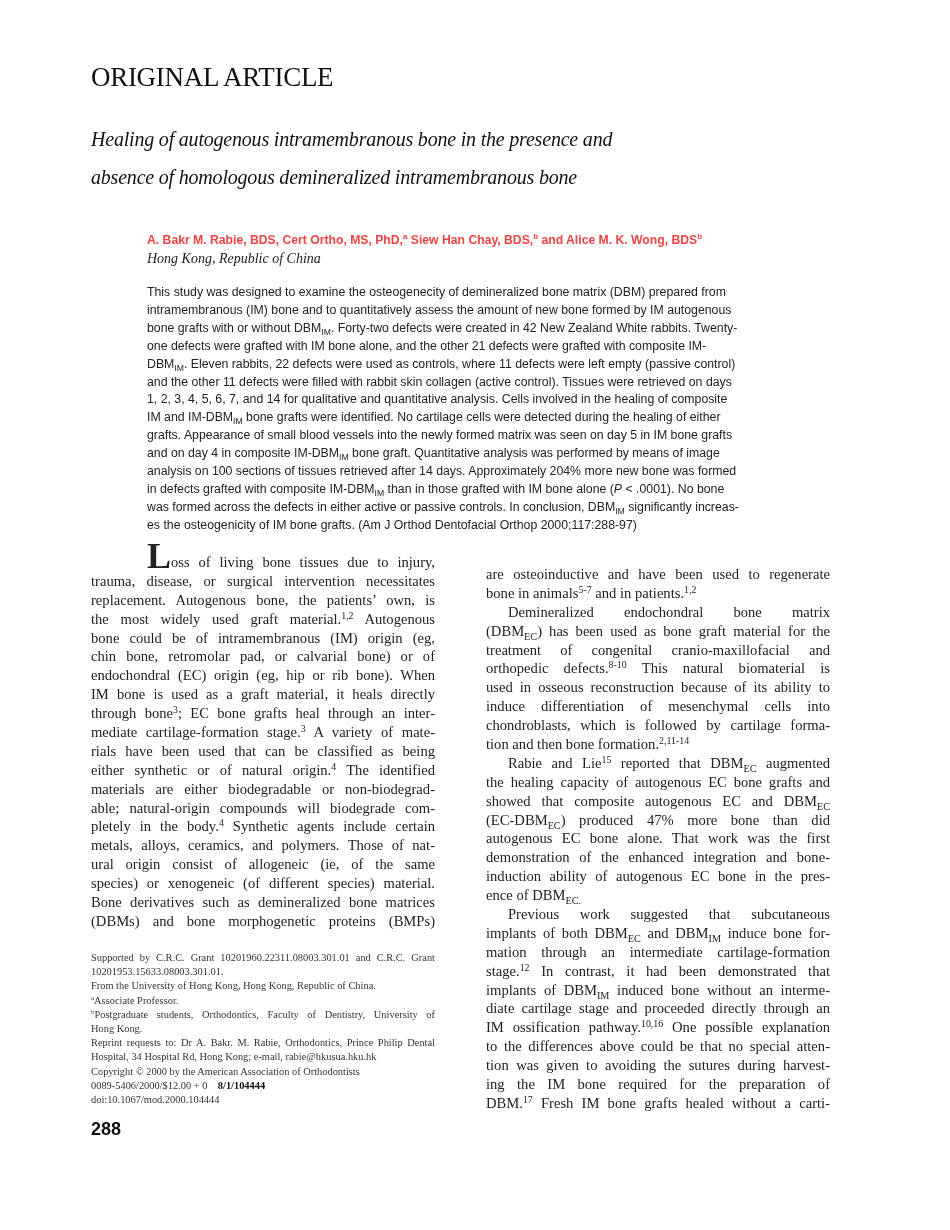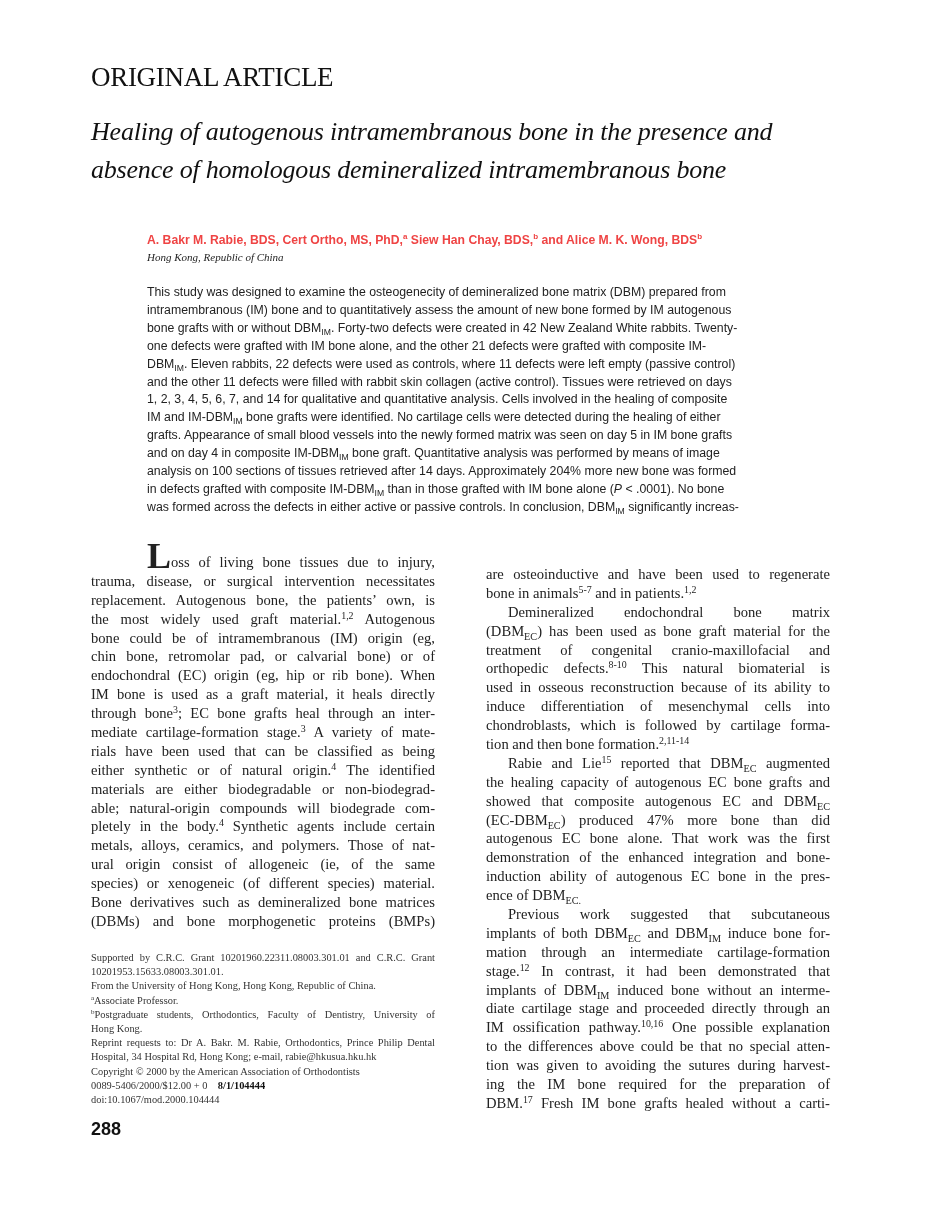--- a/index.html
+++ b/index.html
@@ -5,33 +5,33 @@
   html, body { margin: 0; padding: 0; background: #ffffff; }
   body { width: 950px; height: 1230px; position: relative; overflow: hidden; color: #111; }
   .page { position: absolute; left: 0; top: 0; width: 950px; height: 1230px; }
 
   .section-label {
     position: absolute; left: 91px; top: 62px;
     font-family: "Liberation Serif", serif; font-size: 27px; letter-spacing: -0.3px;
     color: #111; margin: 0; font-weight: normal;
   }
   .title {
-    position: absolute; left: 91px; top: 113px; width: 760px;
-    font-family: "Liberation Serif", serif; font-style: italic; font-size: 26px;
+    position: absolute; left: 91px; top: 120px; width: 760px;
+    font-family: "Liberation Serif", serif; font-style: italic; font-size: 20px;
     line-height: 38px; color: #111; margin: 0; font-weight: normal; letter-spacing: -0.2px;
   }
   .authors {
     position: absolute; left: 147px; top: 232px; width: 700px;
     font-family: "Liberation Sans", sans-serif; font-weight: bold; font-size: 12.2px;
     color: #ef4444; margin: 0; white-space: nowrap;
   }
   .authors sup { font-size: 8px; }
   .affiliation {
     position: absolute; left: 147px; top: 251px;
-    font-family: "Liberation Serif", serif; font-style: italic; font-size: 11px; color: #222;
+    font-family: "Liberation Serif", serif; font-style: italic; font-size: 14px; color: #222;
   }
   .abstract {
     position: absolute; left: 147px; top: 284px; width: 700px;
     font-family: "Liberation Sans", sans-serif; font-size: 12.3px; line-height: 17.9px;
     color: #222; margin: 0;
   }
   .abstract .line { display: block; white-space: nowrap; }
   sub.s { font-size: 0.7em; vertical-align: -0.35em; line-height: 0; }
   sup.s { font-size: 0.68em; vertical-align: 0.5em; line-height: 0; }
 
@@ -88,20 +88,21 @@
     <span class="line">one defects were grafted with IM bone alone, and the other 21 defects were grafted with composite IM-</span>
     <span class="line"><span>DBM</span><sub class="s">IM</sub><span>. Eleven rabbits, 22 defects were used as controls, where 11 defects were left empty (passive control)</span></span>
     <span class="line">and the other 11 defects were filled with rabbit skin collagen (active control). Tissues were retrieved on days</span>
     <span class="line">1, 2, 3, 4, 5, 6, 7, and 14 for qualitative and quantitative analysis. Cells involved in the healing of composite</span>
     <span class="line"><span>IM and IM-DBM</span><sub class="s">IM</sub><span> bone grafts were identified. No cartilage cells were detected during the healing of either</span></span>
     <span class="line">grafts. Appearance of small blood vessels into the newly formed matrix was seen on day 5 in IM bone grafts</span>
     <span class="line"><span>and on day 4 in composite IM-DBM</span><sub class="s">IM</sub><span> bone graft. Quantitative analysis was performed by means of image</span></span>
     <span class="line">analysis on 100 sections of tissues retrieved after 14 days. Approximately 204% more new bone was formed</span>
     <span class="line"><span>in defects grafted with composite IM-DBM</span><sub class="s">IM</sub><span> than in those grafted with IM bone alone (</span><i>P</i><span> &lt; .0001). No bone</span></span>
     <span class="line"><span>was formed across the defects in either active or passive controls. In conclusion, DBM</span><sub class="s">IM</sub><span> significantly increas-</span></span>
+    <span class="line">es the osteogenicity of IM bone grafts. (Am J Orthod Dentofacial Orthop 2000;117:288-97)</span>
   </div>
 
   <div class="col col-left" id="left-col">
       <span class="line"><span class="drop-cap">L</span><span>oss of living bone tissues due to injury,</span></span>
       <span class="line"><span>trauma, disease, or surgical intervention necessitates</span></span>
       <span class="line"><span>replacement. Autogenous bone, the patients’ own, is</span></span>
       <span class="line"><span>the most widely used graft material.</span><sup class="s">1,2</sup><span> Autogenous</span></span>
       <span class="line"><span>bone could be of intramembranous (IM) origin (eg,</span></span>
       <span class="line"><span>chin bone, retromolar pad, or calvarial bone) or of</span></span>
       <span class="line"><span>endochondral (EC) origin (eg, hip or rib bone). When</span></span>

